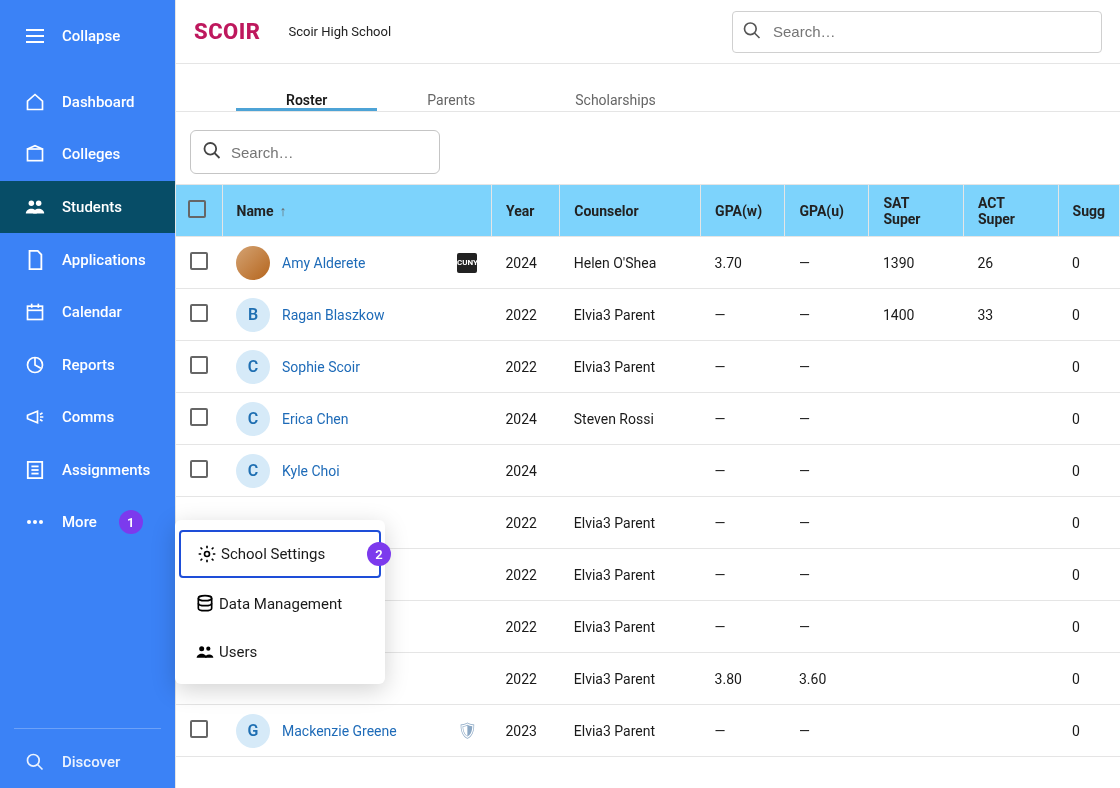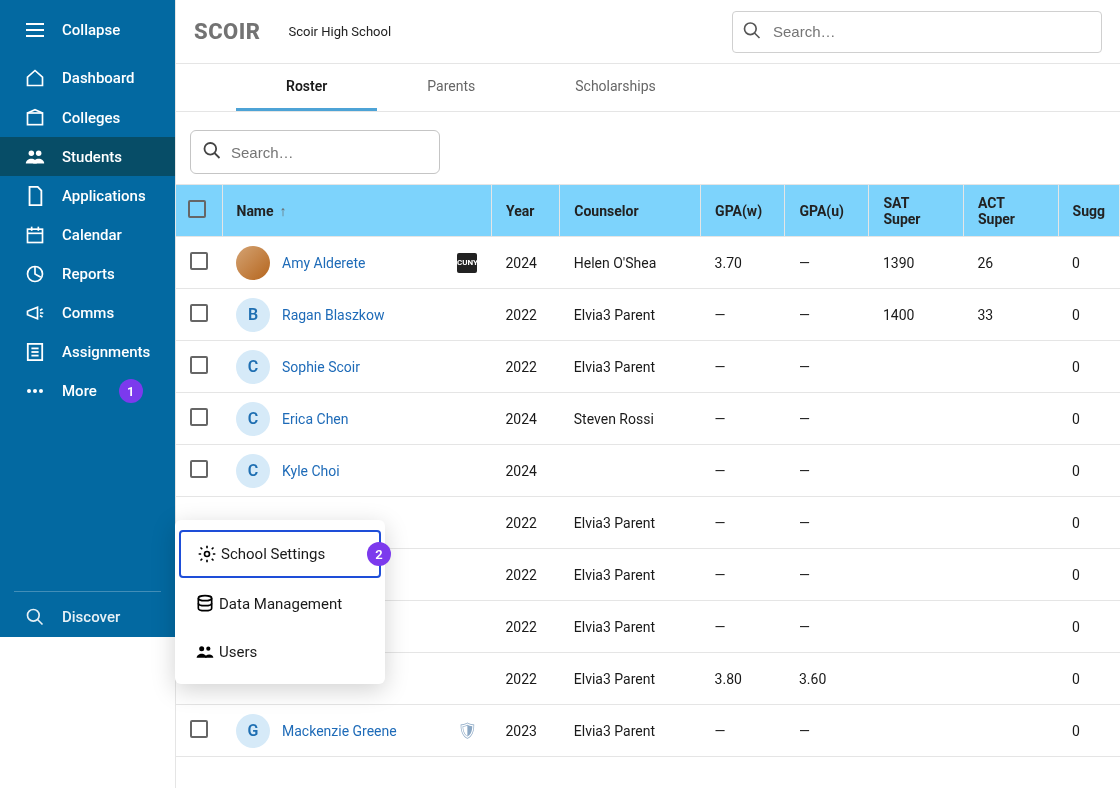--- a/index.html
+++ b/index.html
@@ -1,44 +1,44 @@
 <!DOCTYPE html>
 <html><head>
 <meta charset="utf-8">
 <style>
 * { box-sizing: border-box; margin: 0; padding: 0; }
 body { font-family: -apple-system, BlinkMacSystemFont, "Segoe UI", Roboto, Arial, sans-serif; font-size: 14px; color: #1a1a1a; background: #fff; width: 1120px; height: 788px; overflow: hidden; position: relative; }
 
-.sidebar { position: absolute; left: 0; top: 0; width: 175px; height: 637px; background: #0369a1; color: #fff; display: flex; flex-direction: column; padding-top: 10px; }
+.sidebar { position: absolute; left: 0; top: 0; width: 175px; height: 788px; background: #3b82f6; color: #fff; display: flex; flex-direction: column; padding-top: 10px; }
 .sidebar-item { display: flex; align-items: center; height: 56px; padding-left: 24px; gap: 16px; cursor: pointer; font-size: 15px; font-weight: 500; }
 .sidebar-item.active { background: #074d67; }
 .sidebar-item .icon { width: 22px; height: 22px; display: flex; align-items: center; justify-content: center; flex-shrink: 0; }
 .sidebar-divider { margin: 12px 14px 6px 14px; border: none; border-top: 1px solid rgba(255,255,255,0.25); }
 
 .badge-step { width: 24px; height: 24px; border-radius: 50%; background: #7c3aed; color: #fff; font-size: 13px; font-weight: 600; display: flex; align-items: center; justify-content: center; }
 .step1 { margin-left: 6px; }
 .step2 { position: absolute; right: -12px; top: 10px; }
 
 .popover { position: absolute; left: 175px; top: 520px; width: 210px; background: #fff; border-radius: 6px; box-shadow: 0 6px 24px rgba(0,0,0,0.18); padding: 8px 0; z-index: 50; }
 .popover-item { display: flex; align-items: center; gap: 4px; padding: 14px 20px; font-size: 15px; color: #1a1a1a; cursor: pointer; position: relative; }
 .popover-item.selected { border: 2px solid #1e4ed8; border-radius: 4px; margin: 2px 4px; padding: 12px 16px; }
 .popover-item .icon { width: 20px; height: 20px; display: flex; align-items: center; justify-content: center; }
 
 .main { position: absolute; left: 175px; top: 0; right: 0; bottom: 0; display: flex; flex-direction: column; border-left: 1px solid #e5e5e5; }
 
 .topbar { height: 64px; display: flex; align-items: center; padding: 0 18px; gap: 28px; border-bottom: 1px solid #e5e5e5; }
-.logo { font-size: 22px; font-weight: 800; color: #737373; letter-spacing: 0.5px; }
+.logo { font-size: 22px; font-weight: 800; color: #be185d; letter-spacing: 0.5px; }
 .school-name { font-size: 13px; color: #222; }
 .topbar-spacer { flex: 1; }
 .top-search { position: relative; width: 370px; }
 .top-search input { width: 100%; height: 42px; border: 1px solid #d0d0d0; border-radius: 4px; padding: 0 12px 0 40px; font-size: 15px; }
 .top-search .icon { position: absolute; left: 10px; top: 50%; transform: translateY(-50%); color: #666; }
 
 .tabs { display: flex; height: 48px; border-bottom: 1px solid #e5e5e5; padding-left: 60px; align-items: center; }
-.tab { padding: 0 50px; height: 100%; display: flex; align-items: center; font-size: 14px; color: #666; cursor: pointer; border-bottom: 3px solid transparent; }
+.tab { padding: 0 50px; height: 100%; display: flex; align-items: flex-end; font-size: 14px; color: #666; cursor: pointer; border-bottom: 3px solid transparent; }
 .tab.active { color: #1a1a1a; font-weight: 600; border-bottom-color: #4da3d6; }
 
 .filterbar { padding: 18px 14px 10px; }
 .filter-search { position: relative; width: 250px; }
 .filter-search input { width: 100%; height: 44px; border: 1px solid #c5c5c5; border-radius: 6px; padding: 0 12px 0 40px; font-size: 15px; }
 .filter-search .icon { position: absolute; left: 12px; top: 50%; transform: translateY(-50%); color: #555; }
 
 .table-wrap { flex: 1; overflow: auto; }
 table { border-collapse: collapse; width: 100%; }
 th, td { text-align: left; padding: 0 14px; font-size: 14px; border-bottom: 1px solid #e5e5e5; }

